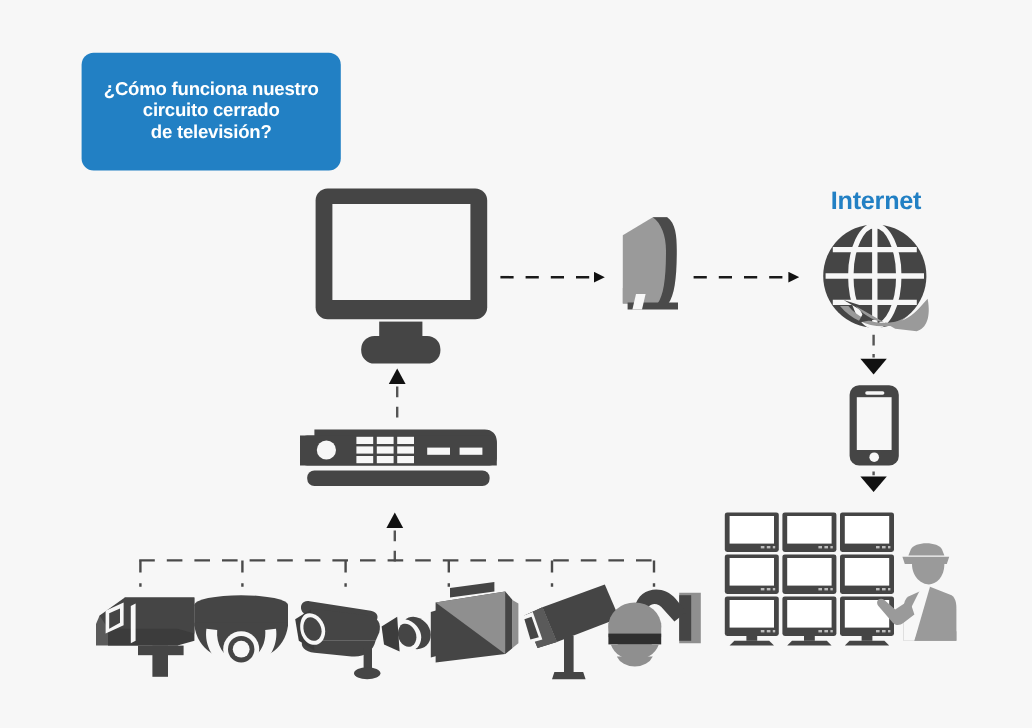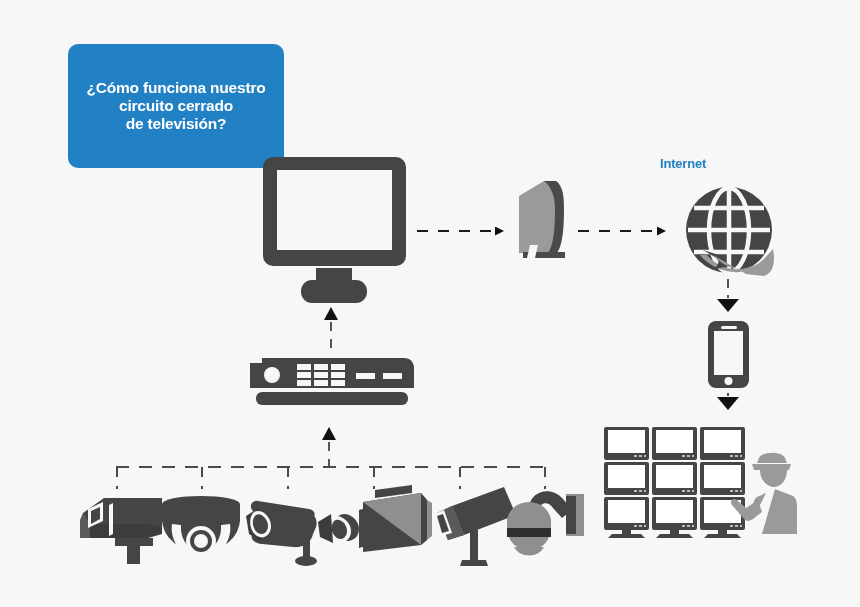--- a/index.html
+++ b/index.html
@@ -19,21 +19,21 @@
     position: absolute;
     left: 0; top: 0;
     width: 860px;
     height: 607px;
   }
   .abs { position: absolute; }
 
   
   #callout {
     left: 68px; top: 44px;
-    width: 216px; height: 124px;
+    width: 216px; height: 98px;
     background: #2280c4;
     border-radius: 10px;
     display: flex;
     align-items: center;
     justify-content: center;
     box-sizing: border-box;
     padding: 4px 10px;
   }
   #callout-text {
     color: #ffffff;
@@ -42,23 +42,23 @@
     line-height: 1.18;
     text-align: center;
     letter-spacing: -0.2px;
     white-space: pre-line;
   }
 
   
   #internet-label {
     left: 660px; top: 156px;
     width: 140px;
-    text-align: left;
+    text-align: center;
     color: #2280c4;
-    font-size: 13px;
+    font-size: 21px;
     font-weight: bold;
     letter-spacing: -0.2px;
   }
 
   
   svg.layer {
     position: absolute;
     left: 0; top: 0;
     width: 860px;
     height: 607px;

